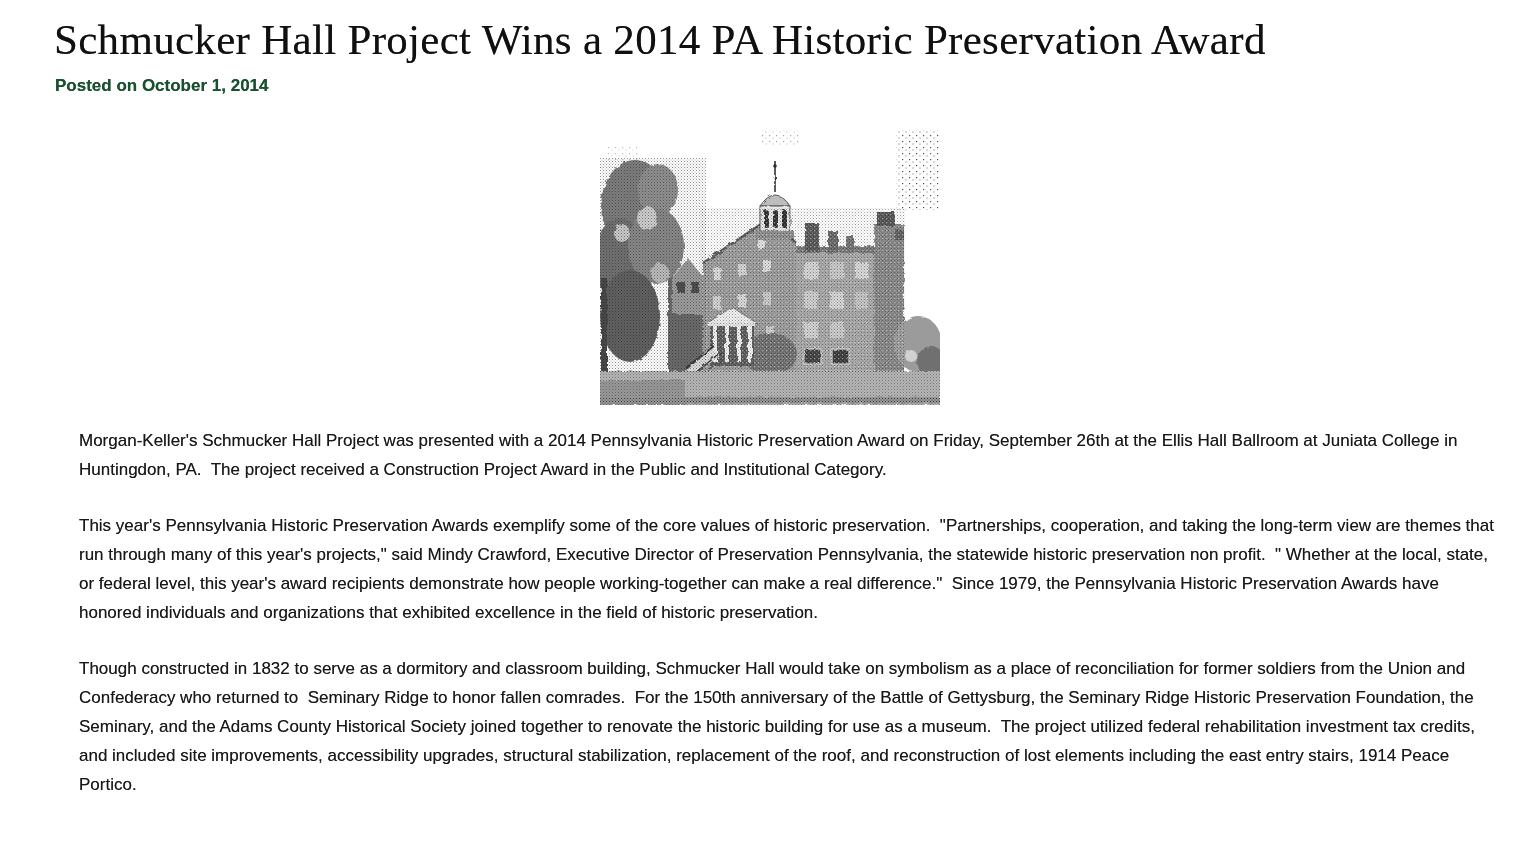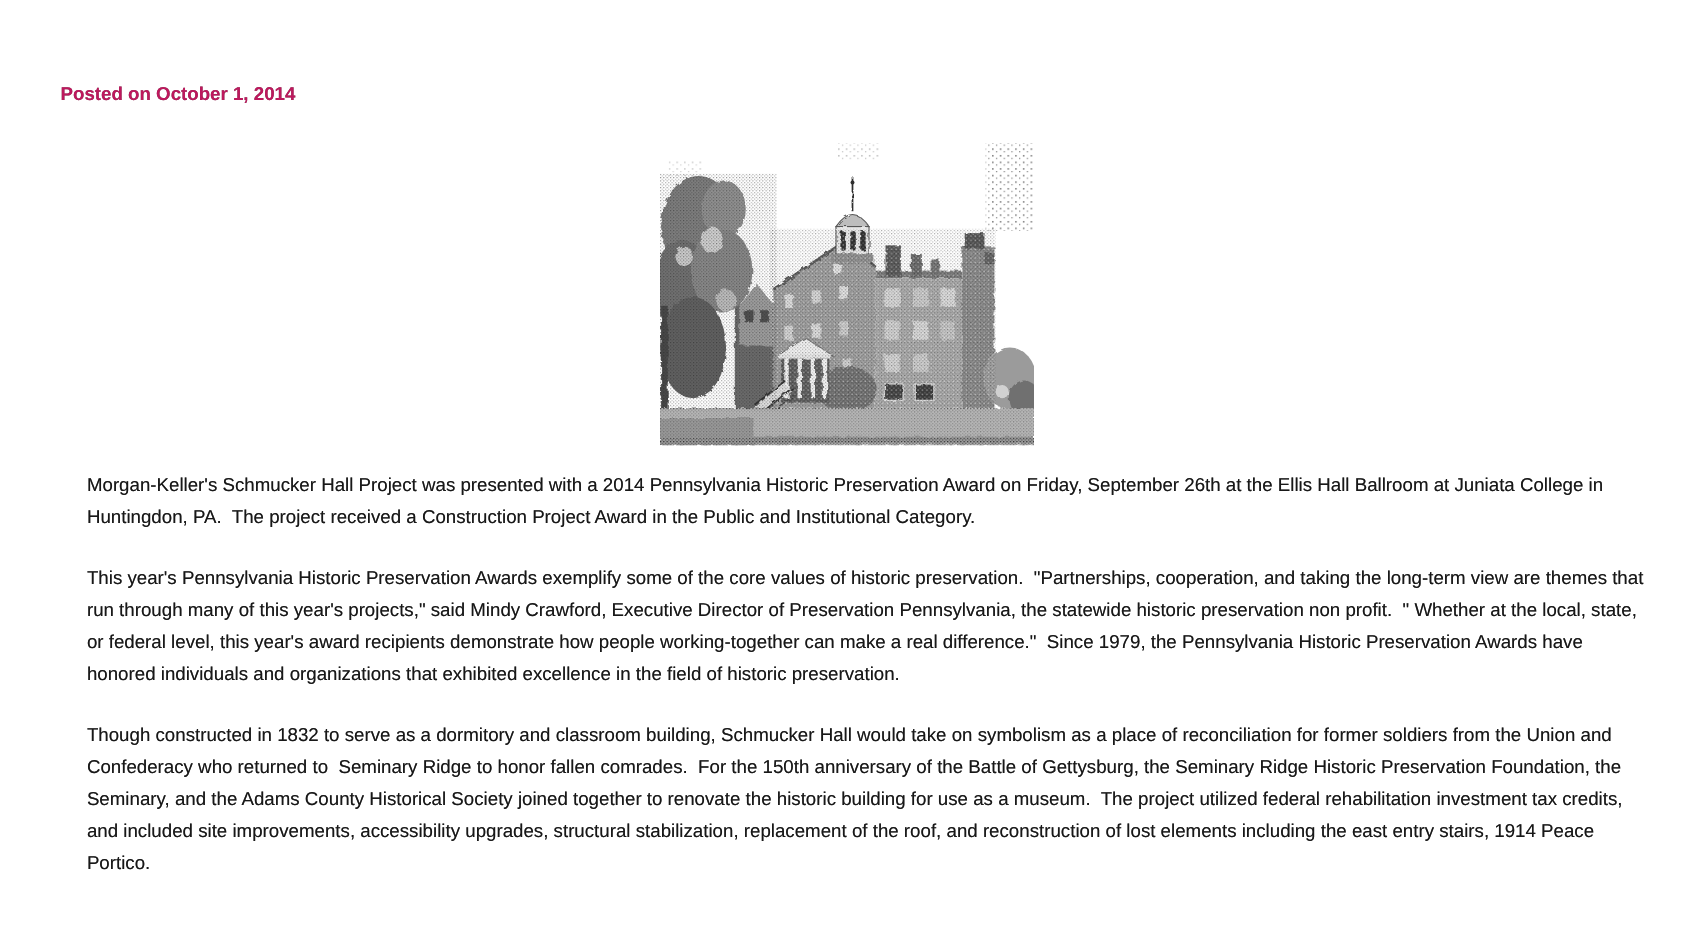--- a/index.html
+++ b/index.html
@@ -26,21 +26,21 @@
     white-space: nowrap;
   }
   .posted {
     position: absolute;
     left: 55px;
     top: 76px;
     margin: 0;
     font-family: "Liberation Sans", sans-serif;
     font-weight: 700;
     font-size: 17px;
-    color: #be185d;
+    color: #14532d;
   }
   .photo {
     position: absolute;
     left: 600px;
     top: 128px;
     width: 340px;
     height: 277px;
   }
   .body {
     position: absolute;
@@ -56,20 +56,21 @@
   .body p {
     margin: 0 0 27px 0;
     white-space: pre-wrap;
   }
 </style>
 </head>
 <body>
 
 <div class="page">
 
+  <h1 class="title scan">Schmucker Hall Project Wins a 2014 PA Historic Preservation Award</h1>
 
   <div class="posted scan">Posted on October 1, 2014</div>
 
   <div class="photo">
     <svg viewBox="0 0 340 277" width="340" height="277" xmlns="http://www.w3.org/2000/svg">
       <defs>
         <pattern id="dith" width="3" height="3" patternUnits="userSpaceOnUse">
           <rect x="0" y="0" width="1" height="1" fill="#1c1c1c"></rect>
           <rect x="1.6" y="1.6" width="0.9" height="0.9" fill="#2e2e2e"></rect>
         </pattern>

